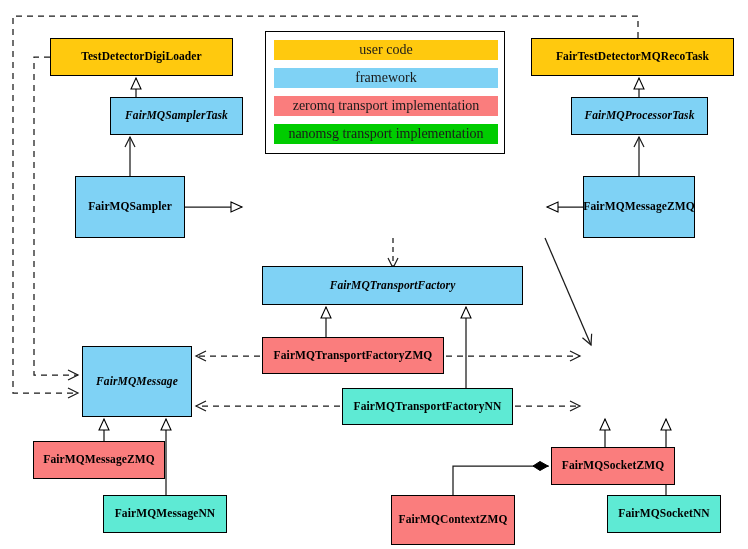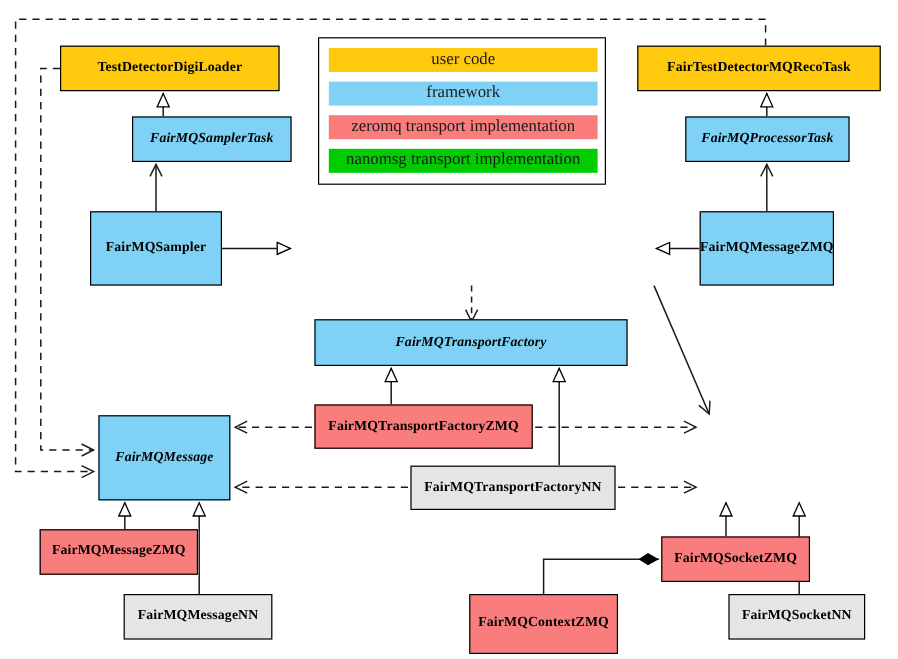--- a/index.html
+++ b/index.html
@@ -36,21 +36,21 @@
     line-height: 1.15;
     letter-spacing: 0.1px;
     z-index: 2;
   }
   .node.abstract {
     font-style: italic;
   }
   .fill-user      { background: #FFC90E; }
   .fill-framework { background: #7FD2F5; }
   .fill-zmq       { background: #FA7D7D; }
-  .fill-nn        { background: #e5e5e5; }
+  .fill-nn        { background: #5eead4; }
 
   #legend {
     position: absolute;
     box-sizing: border-box;
     border: 1px solid #000000;
     background: #ffffff;
     z-index: 3;
     padding: 0;
   }
   .legend-row {

